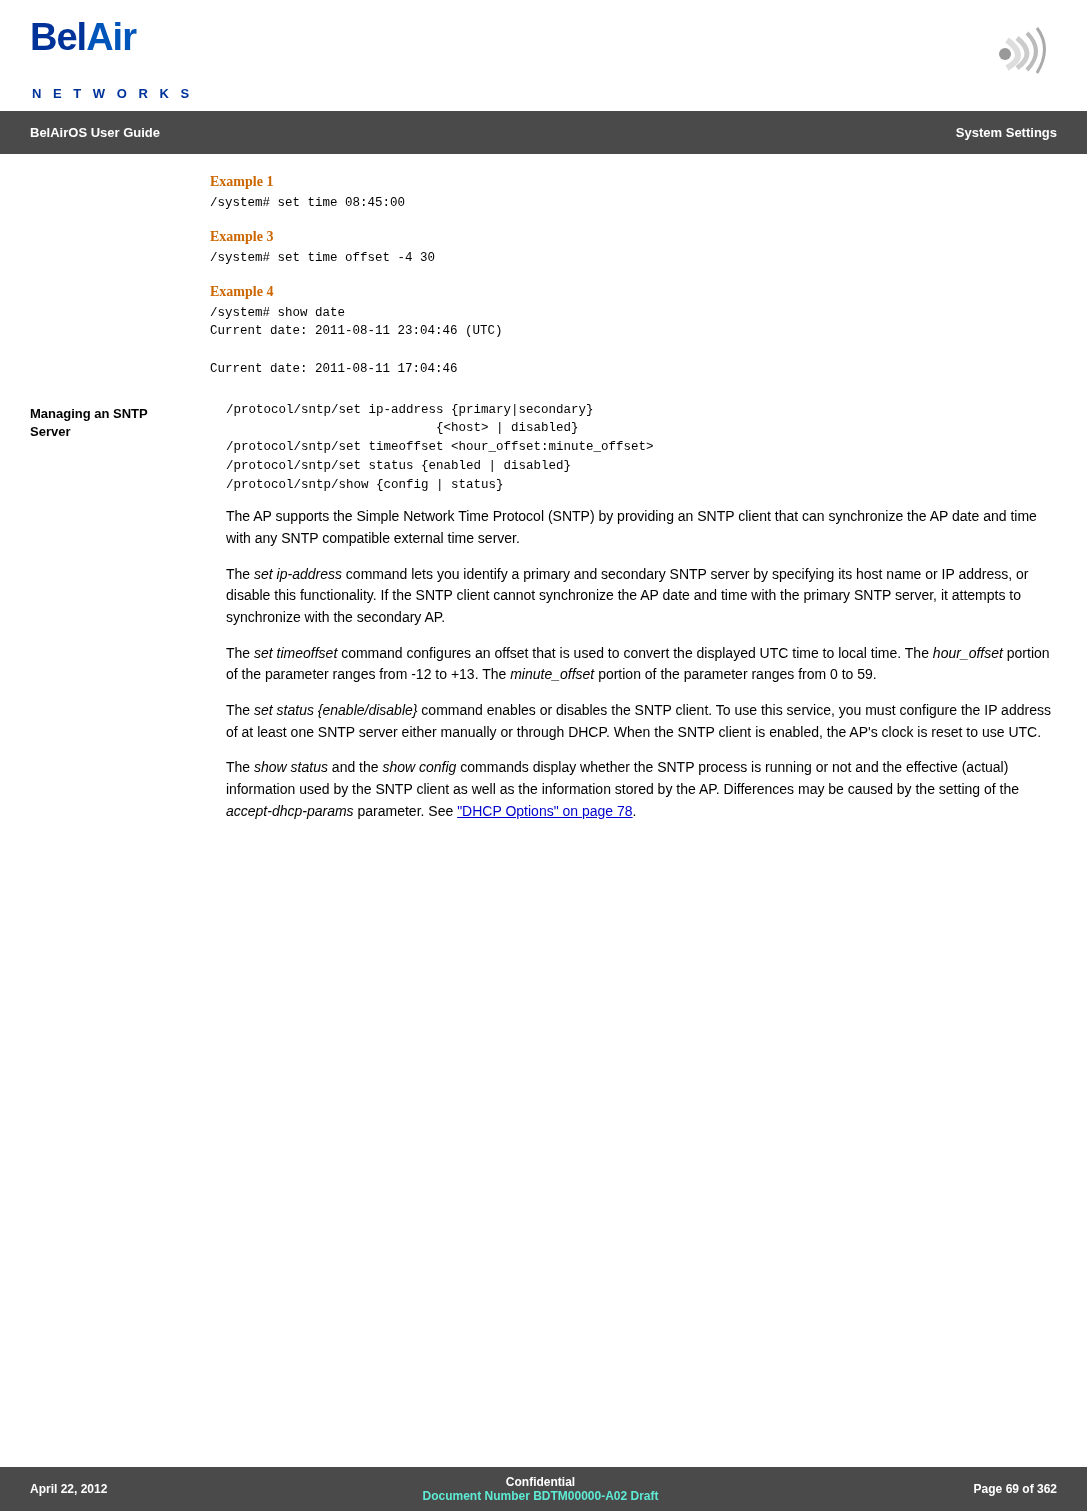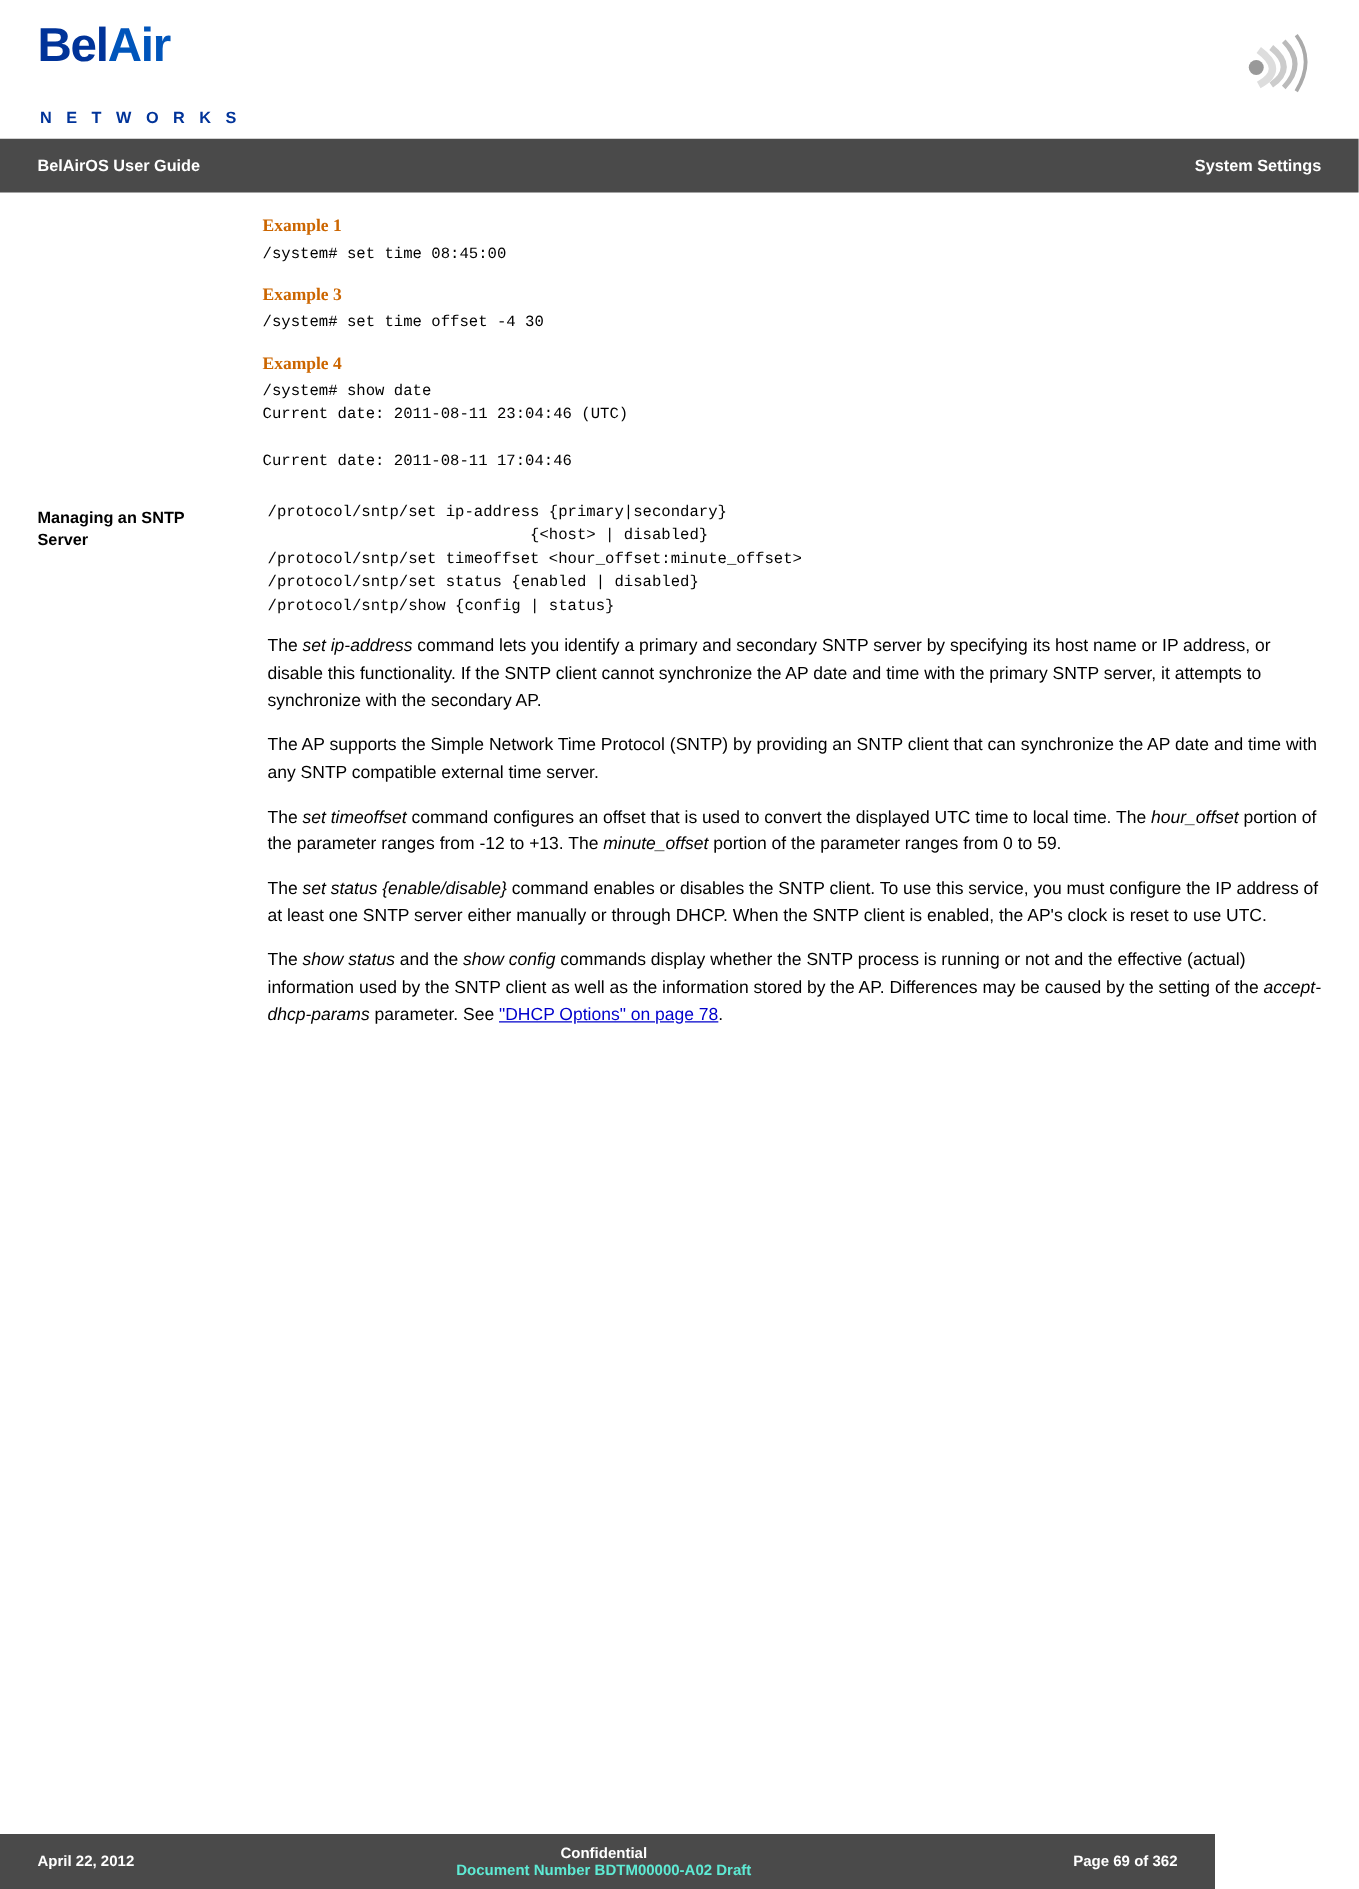--- a/index.html
+++ b/index.html
@@ -110,30 +110,30 @@
       font-style: italic;
     }
     .para a {
       color: #0000cc;
       text-decoration: underline;
     }
 
     
     .section-row {
       display: flex;
-      gap: 4px;
+      gap: 16px;
       margin-top: 0;
     }
 
     
     .footer {
       position: fixed;
       bottom: 0;
       left: 0;
-      width: 972px;
+      width: 1087px;
       background: #4a4a4a;
       color: #fff;
       display: flex;
       justify-content: space-between;
       align-items: center;
       padding: 8px 30px;
       font-size: 12px;
       font-weight: bold;
     }
     .footer .center-text {
@@ -213,25 +213,25 @@
 
   <div class="content">
 
     <div class="code-block">/protocol/sntp/set ip-address {primary|secondary}
                             {&lt;host&gt; | disabled}
 /protocol/sntp/set timeoffset &lt;hour_offset:minute_offset&gt;
 /protocol/sntp/set status {enabled | disabled}
 /protocol/sntp/show {config | status}</div>
 
     <p class="para">
+      <span>The AP supports the Simple Network Time Protocol (SNTP) by providing an SNTP client that can synchronize the AP date and time with any SNTP compatible external time server.</span>
+    </p>
+
+    <p class="para">
       The <em>set ip-address</em> command lets you identify a primary and secondary SNTP server by specifying its host name or IP address, or disable this functionality. If the SNTP client cannot synchronize the AP date and time with the primary SNTP server, it attempts to synchronize with the secondary AP.
-    </p>
-
-    <p class="para">
-      <span>The AP supports the Simple Network Time Protocol (SNTP) by providing an SNTP client that can synchronize the AP date and time with any SNTP compatible external time server.</span>
     </p>
 
     <p class="para">
       The <em>set timeoffset</em> command configures an offset that is used to convert the displayed UTC time to local time. The <em>hour_offset</em> portion of the parameter ranges from -12 to +13. The <em>minute_offset</em> portion of the parameter ranges from 0 to 59.
     </p>
 
     <p class="para">
       The <em>set status {enable/disable}</em> command enables or disables the SNTP client. To use this service, you must configure the IP address of at least one SNTP server either manually or through DHCP. When the SNTP client is enabled, the AP's clock is reset to use UTC.
     </p>
 

